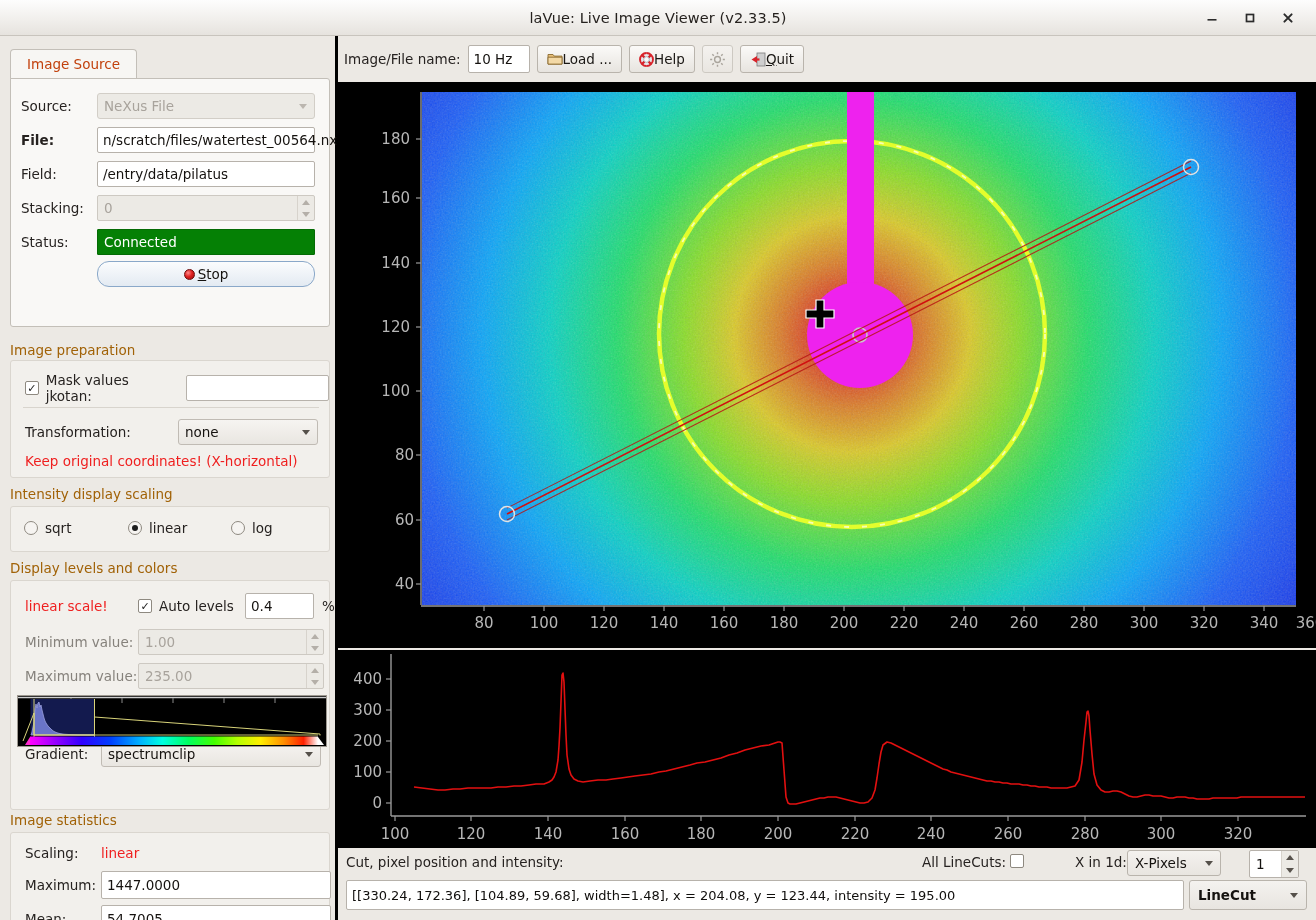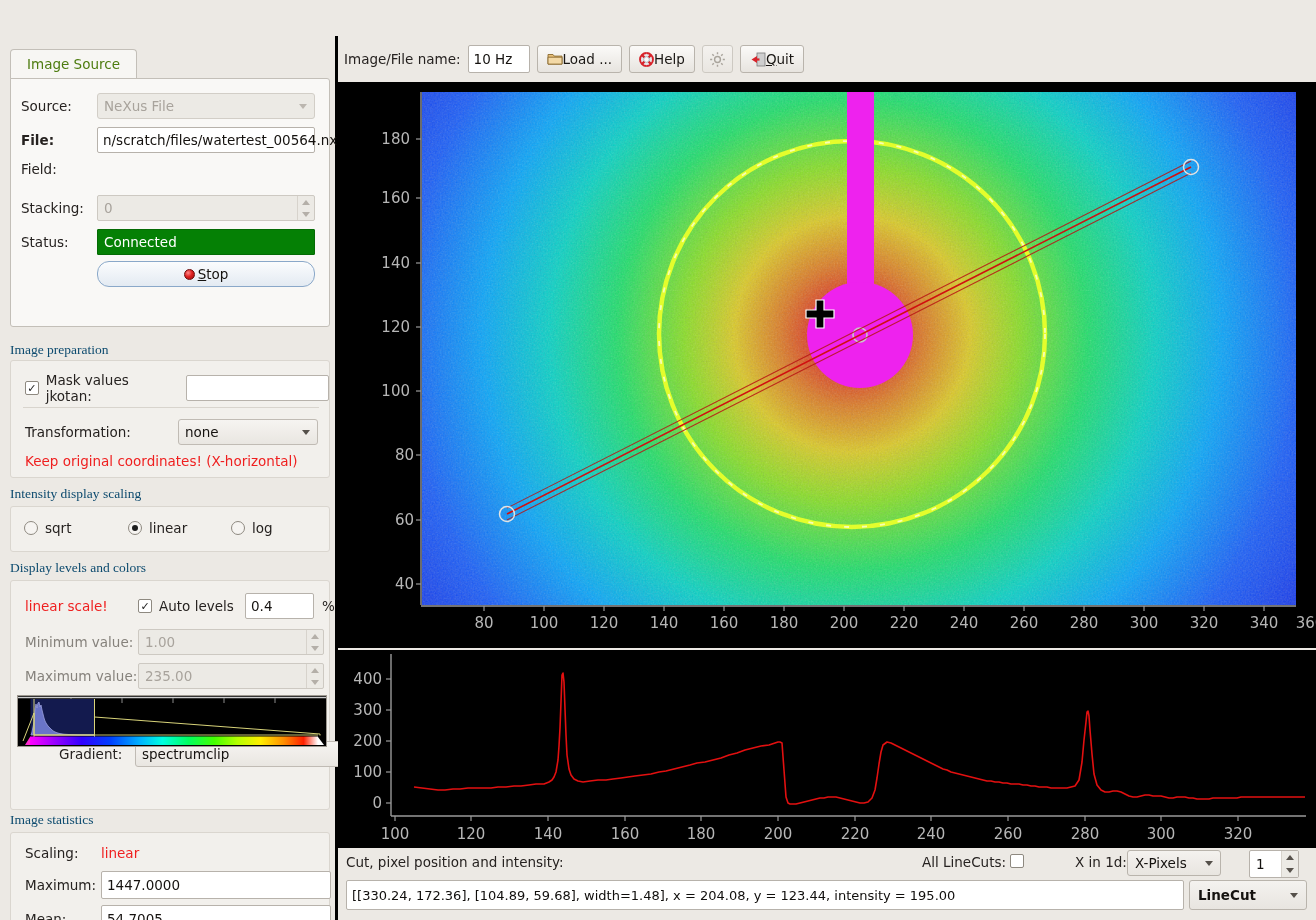--- a/index.html
+++ b/index.html
@@ -50,21 +50,21 @@
   .tabbar {
     position: absolute; left: 10px; top: 13px; width: 320px; height: 30px;
   }
   .tab {
     position: absolute; left: 0; top: 0;
     padding: 6px 16px 7px 16px;
     background: #f7f6f3;
     border: 1px solid #c3bfb8;
     border-bottom: none;
     border-top-left-radius: 4px; border-top-right-radius: 4px;
-    font-size: 13.5px; color: #4d7c0f;
+    font-size: 13.5px; color: #c2410c;
   }
   .tabpane {
     position: absolute; left: 10px; top: 42px; width: 320px; height: 249px;
     background: #f9f8f6;
     border: 1px solid #c3bfb8;
     border-radius: 0 3px 3px 3px;
   }
 
   .frow { position: absolute; display: flex; align-items: center; }
   .flabel { color: #262220; font-size: 13.5px; }
@@ -109,21 +109,21 @@
   .stopbtn {
     background: linear-gradient(to bottom, #fbfcfd, #e3eaf2);
     border: 1px solid #8aa8c9; border-radius: 12px;
     height: 26px; display: flex; align-items: center; justify-content: center;
     font-size: 13.5px; color: #15120f; gap: 3px;
   }
   .reddot { width: 11px; height: 11px; border-radius: 50%;
     background: radial-gradient(circle at 35% 32%, #ff8b8b 0%, #e02222 45%, #9a0d0d 100%);
     border: 1px solid #6d0a0a; display: inline-block; }
 
-  .grouptitle { position: absolute; font-size: 13.5px; color: #0c4a6e; font-family: Liberation Serif, serif; }
+  .grouptitle { position: absolute; font-size: 13.5px; color: #a16207; }
   .groupbox {
     position: absolute; background: #f2f0ec;
     border: 1px solid #dad6cf; border-radius: 3px;
   }
   .redtext { color: #ef1f1f; font-size: 13.5px; }
 
   .chk {
     width: 14px; height: 14px; border: 1px solid #8e8980; border-radius: 2px;
     background: #ffffff; display: inline-flex; align-items: center; justify-content: center;
     color: #1a1a1a; font-size: 11px; line-height: 1;
@@ -185,20 +185,40 @@
     position: absolute; border: 1px solid #b9b4ac; border-radius: 3px;
     background: linear-gradient(to bottom, #f4f2ef, #e8e5e0);
     display: flex; align-items: center; font-size: 13.5px; color: #15120f;
   }
 </style>
 </head>
 <body>
 
 <div id="app">
 
+  <div class="titlebar">
+    <div class="title">laVue: Live Image Viewer (v2.33.5)</div>
+    <div class="winbtns">
+      <div class="winbtn">
+        <svg width="14" height="14" viewBox="0 0 14 14">
+            <rect x="2.5" y="8" width="9" height="1.6" fill="#2b2b2b"></rect>
+          </svg>
+      </div>
+      <div class="winbtn">
+        <svg width="14" height="14" viewBox="0 0 14 14">
+            <rect x="3.5" y="3.5" width="7" height="7" fill="none" stroke="#2b2b2b" stroke-width="1.7"></rect>
+          </svg>
+      </div>
+      <div class="winbtn">
+        <svg width="14" height="14" viewBox="0 0 14 14">
+            <path d="M3.4 3.4 L10.6 10.6 M10.6 3.4 L3.4 10.6" stroke="#2b2b2b" stroke-width="2" stroke-linecap="round"></path>
+          </svg>
+      </div>
+    </div>
+  </div>
 
   <div class="blackedge"></div>
   <div class="leftpanel">
 
     <div class="tabbar">
       <div class="tab">Image Source</div>
     </div>
     <div class="tabpane">
 
       <div class="frow" style="left:10px; top:14px;">
@@ -209,20 +229,21 @@
         </span>
       </div>
 
       <div class="frow" style="left:10px; top:48px;">
         <span class="flabel" style="width:76px;font-weight:bold;">File:</span>
         <span class="inp" style="width:218px;">n/scratch/files/watertest_00564.nxs</span>
       </div>
 
       <div class="frow" style="left:10px; top:82px;">
         <span class="flabel" style="width:76px;">Field:</span>
+        <span class="inp" style="width:218px;">/entry/data/pilatus</span>
       </div>
 
       <div class="frow" style="left:10px; top:116px;">
         <span class="flabel" style="width:76px;">Stacking:</span>
         <span class="spin" style="width:218px;">
           <span>0</span>
           <span class="btns">
             <div>
                 <span class="up"></span>
               </div>
@@ -316,21 +337,21 @@
             <div>
                 <span class="up"></span>
               </div>
             <div>
                 <span class="down"></span>
               </div>
           </span>
         </span>
       </div>
 
-      <div class="frow" style="left:14px; top:160px;margin-left:34px;">
+      <div class="frow" style="left:14px; top:160px;">
         <span class="flabel" style="width:76px;">Gradient:</span>
         <span class="combo" style="width:220px; background:linear-gradient(to bottom,#f6f4f1,#e9e6e1);">
           <span>spectrumclip</span>
           <span class="arrow"></span>
         </span>
       </div>
     </div>
 
     <div class="histwrap">
       <svg width="308" height="50" viewBox="0 0 308 50">

